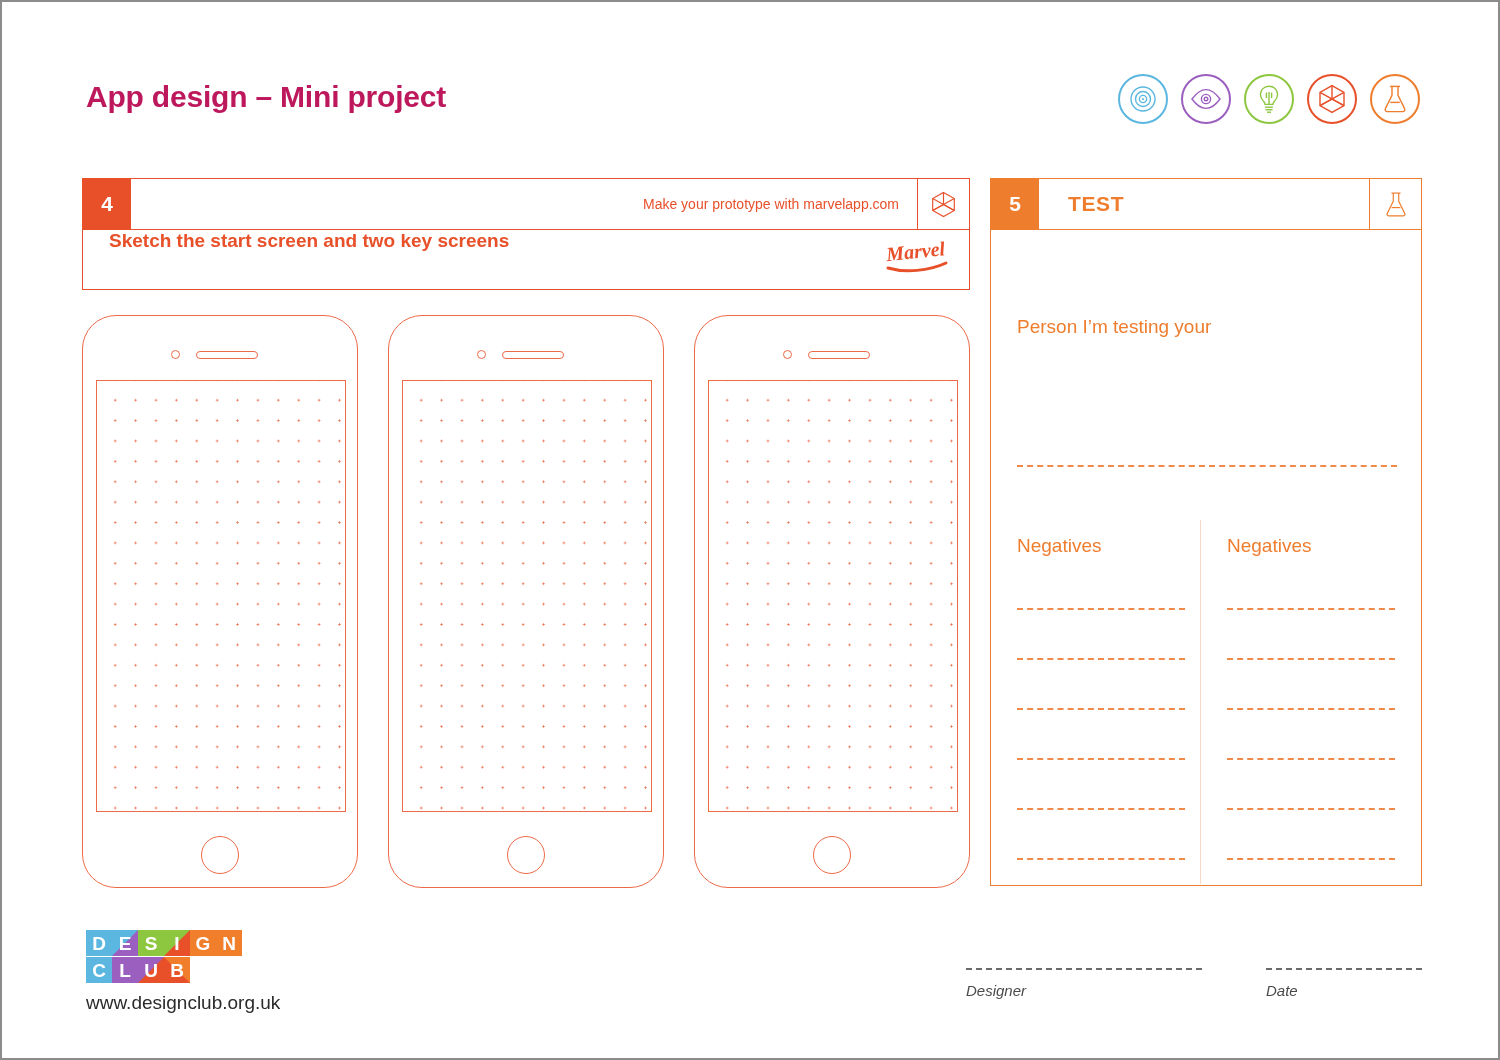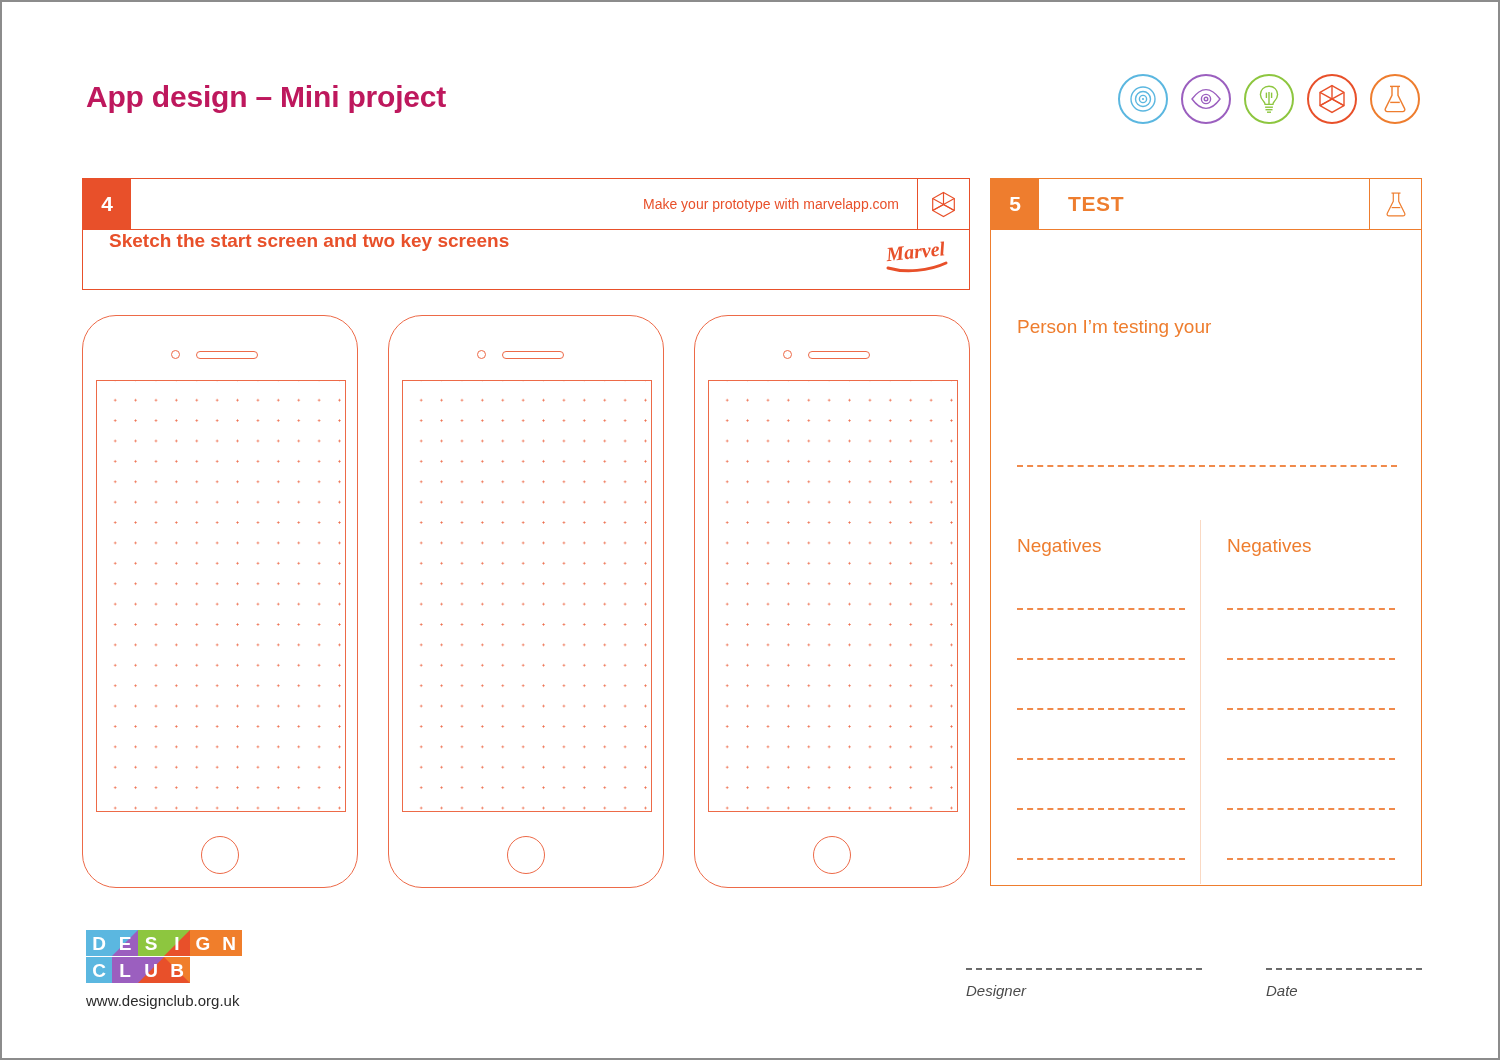--- a/index.html
+++ b/index.html
@@ -248,21 +248,21 @@
 
   
   .dc-logo {
     position: absolute;
     left: 84px; top: 928px;
     width: 156px;
   }
   .site-url {
     position: absolute;
     left: 84px; top: 990px;
-    font-size: 15px;
+    font-size: 19px;
     color: #2b2b2b;
     white-space: nowrap;
   }
   .sig-block { position: absolute; }
   .sig-block.designer { left: 964px; top: 966px; width: 236px; }
   .sig-block.date     { left: 1264px; top: 966px; width: 156px; }
   .sig-line {
     border-top: 2px dashed #6b6b6b;
     width: 100%;
   }

